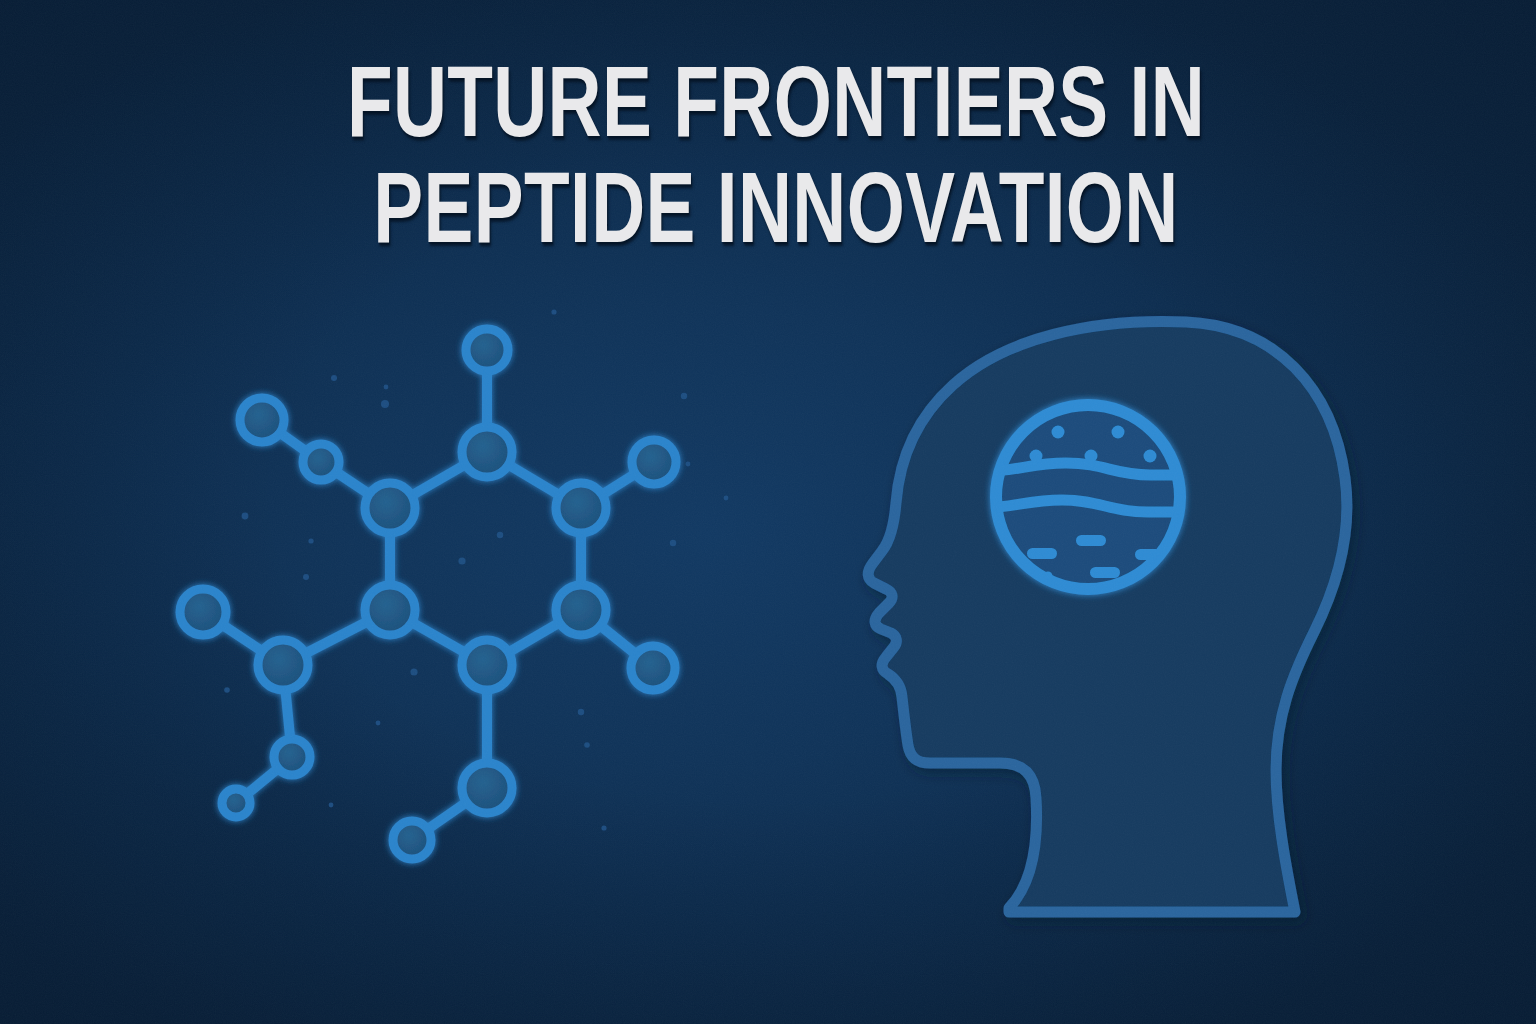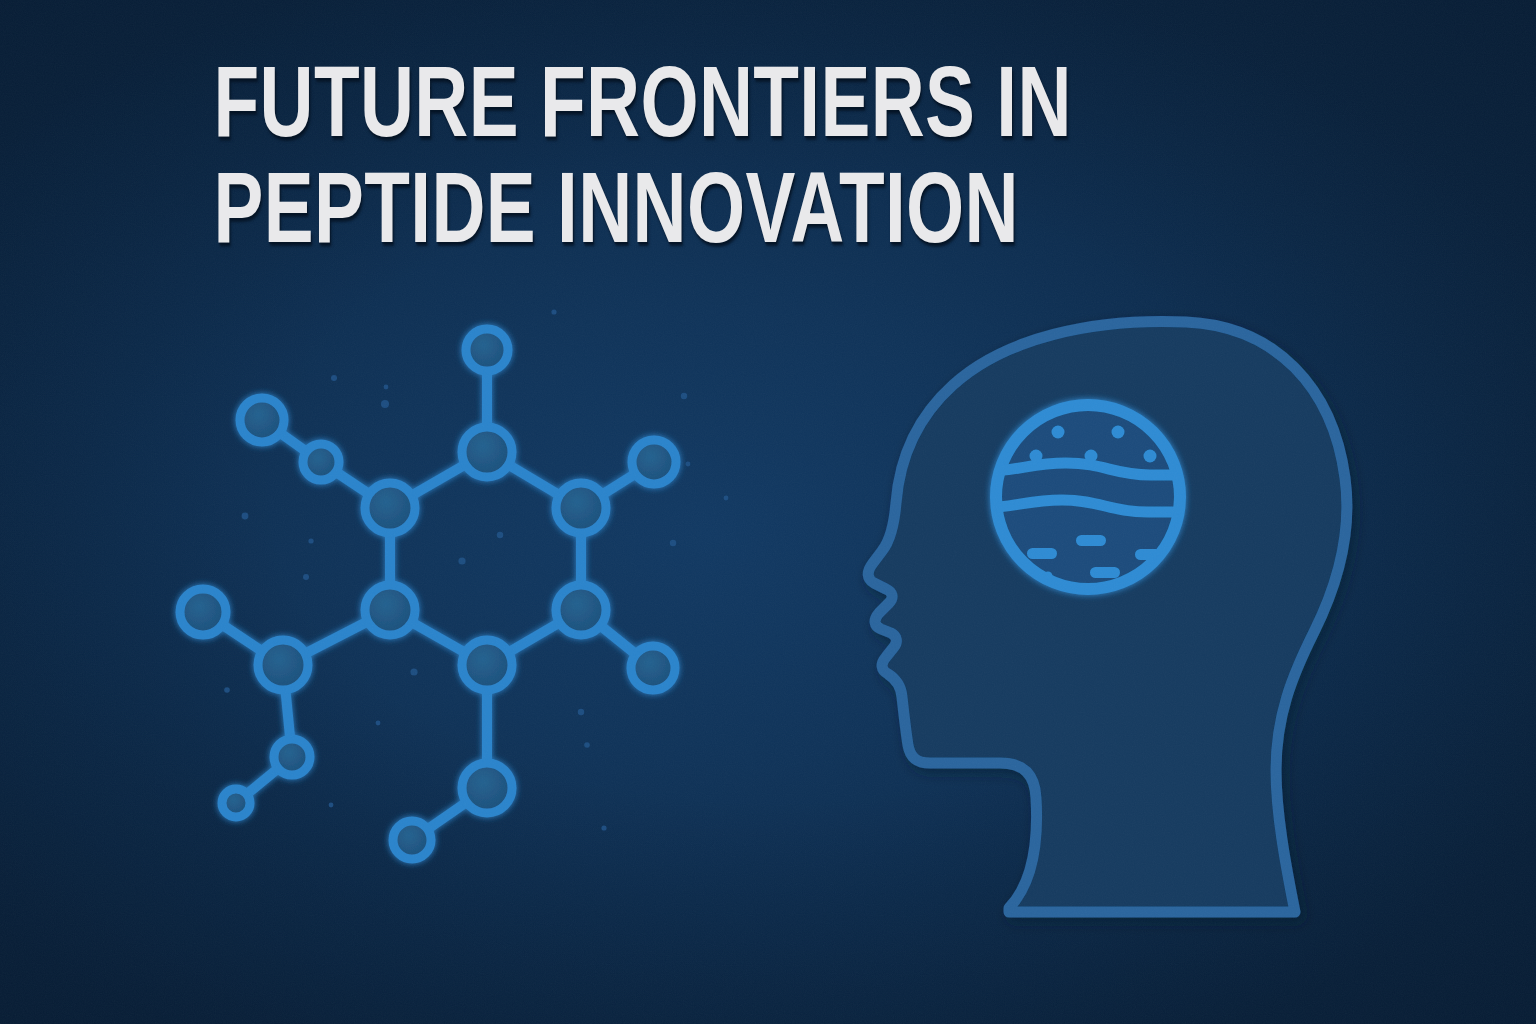--- a/index.html
+++ b/index.html
@@ -29,21 +29,21 @@
     background:
       radial-gradient(ellipse 80% 75% at 50% 48%, rgba(0,0,0,0) 40%, rgba(3,16,32,0.45) 100%);
     pointer-events: none;
   }
   
   .title-wrap {
     position: absolute;
     left: 16px;
     right: 0;
     top: 54px;
-    text-align: left;
+    text-align: center;
     z-index: 8;
   }
   .title-line {
     display: block;
     color: #e9e9eb;
     font-family: "Liberation Sans Narrow", "Liberation Sans", sans-serif;
     font-weight: 700;
     font-size: 101px;
     line-height: 0.95;
     letter-spacing: 0.5px;

